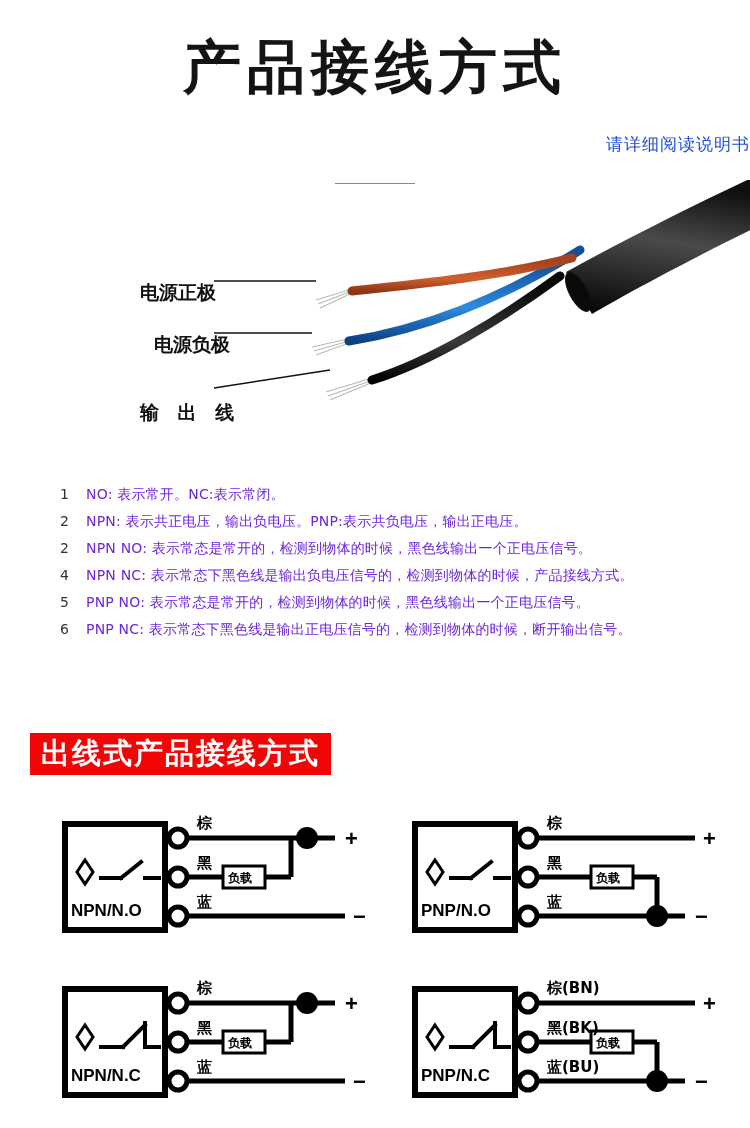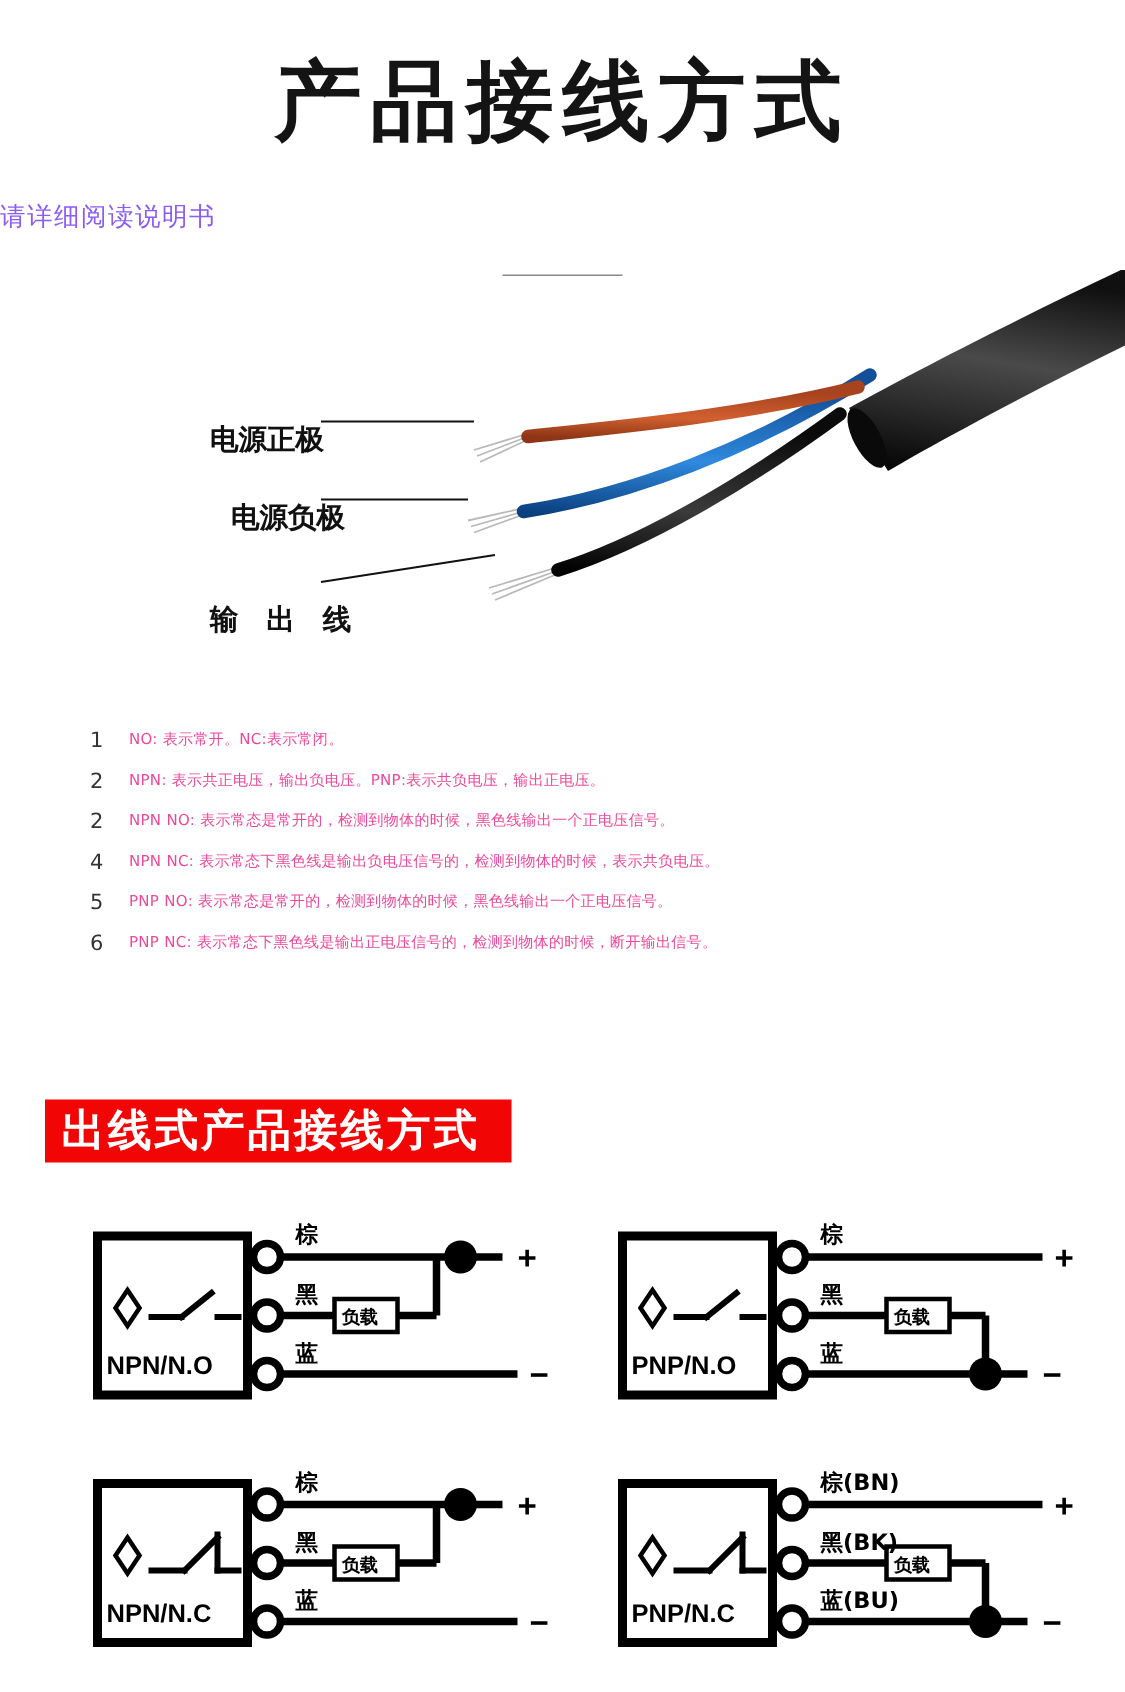--- a/index.html
+++ b/index.html
@@ -11,22 +11,22 @@
   .page{position:relative;width:626px;height:1128px;}
 
   
   .title{
     position:absolute;left:0;top:38px;width:750px;text-align:center;
     font-size:58px;font-weight:bold;letter-spacing:6px;color:#141414;
     font-family:"DejaVu Sans","Liberation Sans",sans-serif;
     line-height:1;
   }
   .subtitle{
-    position:absolute;left:0;top:133px;width:750px;text-align:left;
-    font-size:17px;color:#8b5cf6;letter-spacing:1px;
+    position:absolute;left:0;top:133px;width:750px;text-align:right;
+    font-size:17px;color:#1d4ed8;letter-spacing:1px;
     font-family:"DejaVu Sans","Liberation Sans",sans-serif;
   }
   .divider{
     position:absolute;left:335px;top:183px;width:80px;height:1px;background:#888;
   }
 
   
   .photo{position:absolute;left:0;top:180px;width:750px;height:240px;}
   .photo svg{display:block;}
 
@@ -44,30 +44,30 @@
     font-size:22px;font-weight:bold;color:#e8201a;letter-spacing:1px;
     font-family:"DejaVu Sans","Liberation Sans",sans-serif;
   }
   .guide-list{position:absolute;left:60px;top:486px;width:680px;}
   .guide-row{display:flex;align-items:flex-start;height:27px;}
   .guide-num{
     width:26px;flex:0 0 26px;font-size:14px;color:#333;
     font-family:"DejaVu Sans","Liberation Sans",sans-serif;
   }
   .guide-text{
-    font-size:10px;color:#ec4899;white-space:nowrap;letter-spacing:0.2px;
+    font-size:14px;color:#6d28d9;white-space:nowrap;letter-spacing:0.2px;
     font-family:"DejaVu Sans","Liberation Sans",sans-serif;
   }
 
   
   .banner{
     position:absolute;left:30px;top:733px;
     background:#f20505;color:#ffffff;
     font-size:29px;font-weight:bold;letter-spacing:2px;
-    padding:5px 21px 7px 11px;line-height:1.05;
+    padding:5px 11px 7px 11px;line-height:1.05;
     font-family:"DejaVu Sans","Liberation Sans",sans-serif;
   }
 
   
   .diagrams{position:absolute;left:0;top:812px;width:750px;height:316px;}
   .diagram{position:absolute;width:350px;height:150px;}
   .d0{left:45px;top:0px;}
   .d1{left:395px;top:0px;}
   .d2{left:45px;top:165px;}
   .d3{left:395px;top:165px;}
@@ -153,21 +153,21 @@
     <div class="guide-row">
       <span class="guide-num">2</span>
       <span class="guide-text">NPN: 表示共正电压，输出负电压。PNP:表示共负电压，输出正电压。</span>
     </div>
     <div class="guide-row">
       <span class="guide-num">2</span>
       <span class="guide-text">NPN NO: 表示常态是常开的，检测到物体的时候，黑色线输出一个正电压信号。</span>
     </div>
     <div class="guide-row">
       <span class="guide-num">4</span>
-      <span class="guide-text">NPN NC: 表示常态下黑色线是输出负电压信号的，检测到物体的时候，表示共负电压。</span>
+      <span class="guide-text">NPN NC: 表示常态下黑色线是输出负电压信号的，检测到物体的时候，产品接线方式。</span>
     </div>
     <div class="guide-row">
       <span class="guide-num">5</span>
       <span class="guide-text">PNP NO: 表示常态是常开的，检测到物体的时候，黑色线输出一个正电压信号。</span>
     </div>
     <div class="guide-row">
       <span class="guide-num">6</span>
       <span class="guide-text">PNP NC: 表示常态下黑色线是输出正电压信号的，检测到物体的时候，断开输出信号。</span>
     </div>
   </div>

